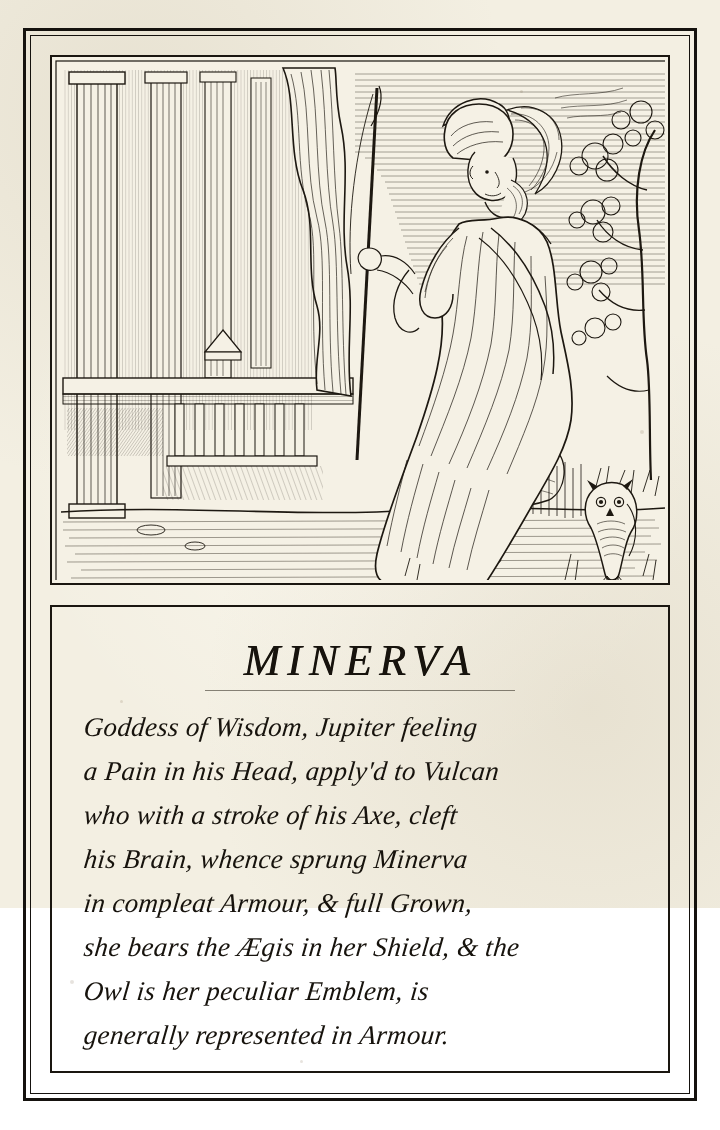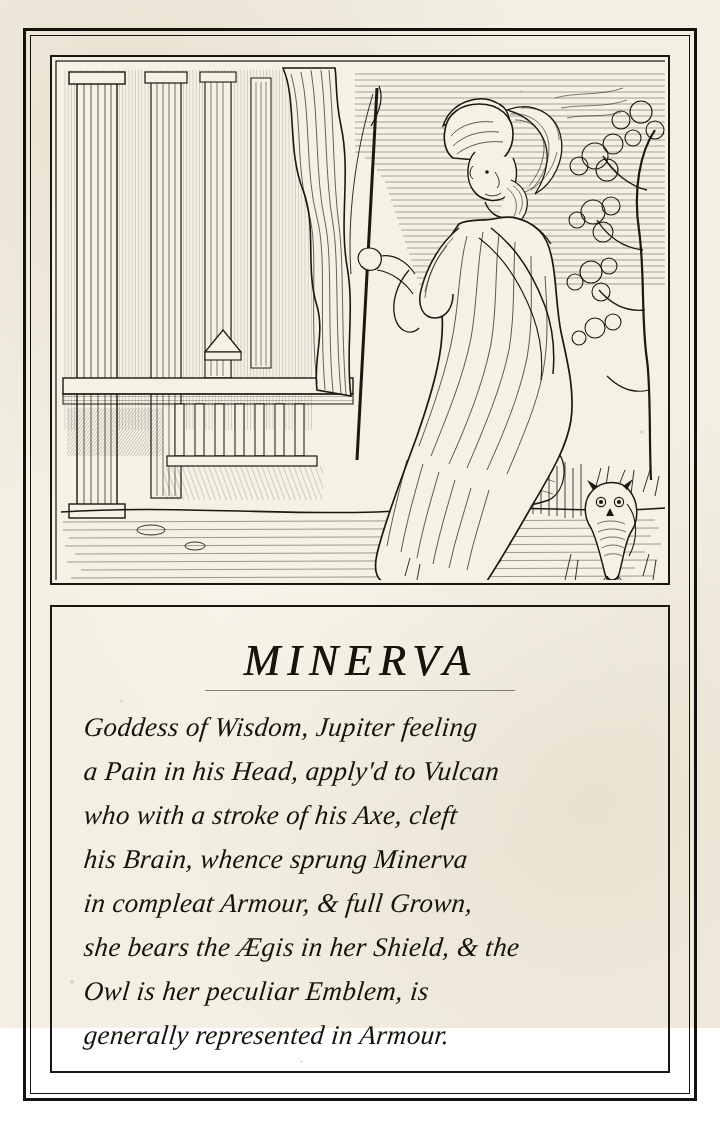--- a/index.html
+++ b/index.html
@@ -11,21 +11,21 @@
     width: 720px;
     height: 1130px;
     overflow: hidden;
     font-family: "Liberation Serif", serif;
   }
 
   .card {
     position: absolute;
     left: 0; top: 0;
     width: 720px;
-    height: 1028px;
+    height: 908px;
     background: #f3efe2;
     background-image:
       radial-gradient(circle at 18% 12%, rgba(190,178,150,0.22) 0%, rgba(190,178,150,0) 38%),
       radial-gradient(circle at 82% 78%, rgba(186,172,142,0.20) 0%, rgba(186,172,142,0) 42%),
       radial-gradient(circle at 50% 50%, rgba(255,253,246,0.55) 0%, rgba(255,253,246,0) 60%);
   }
 
   
   .frame-outer {
     position: absolute;

